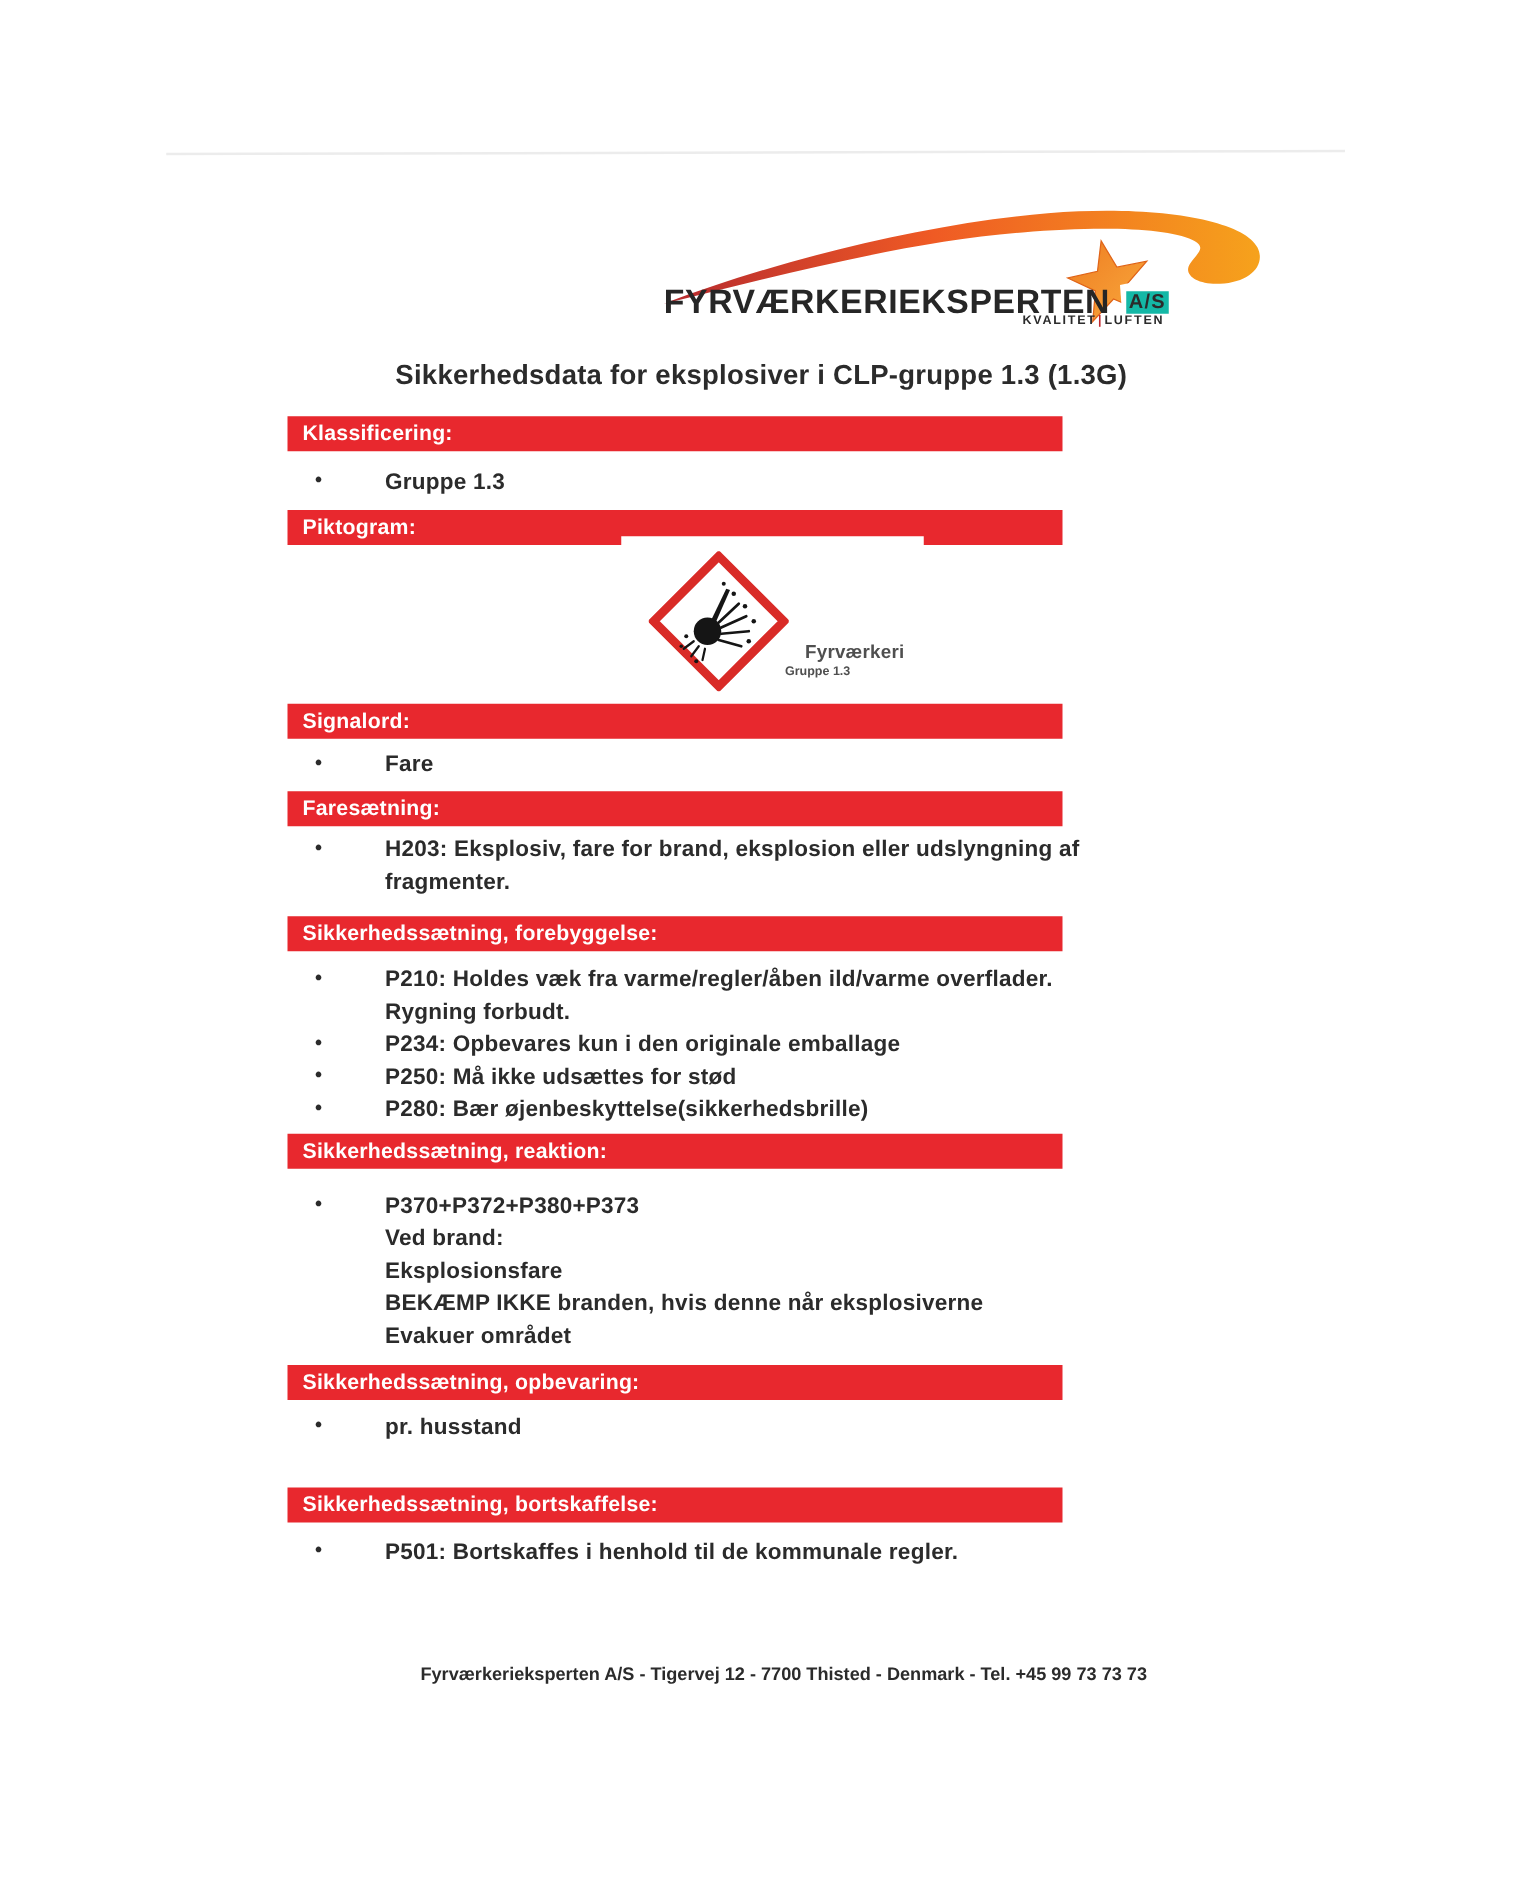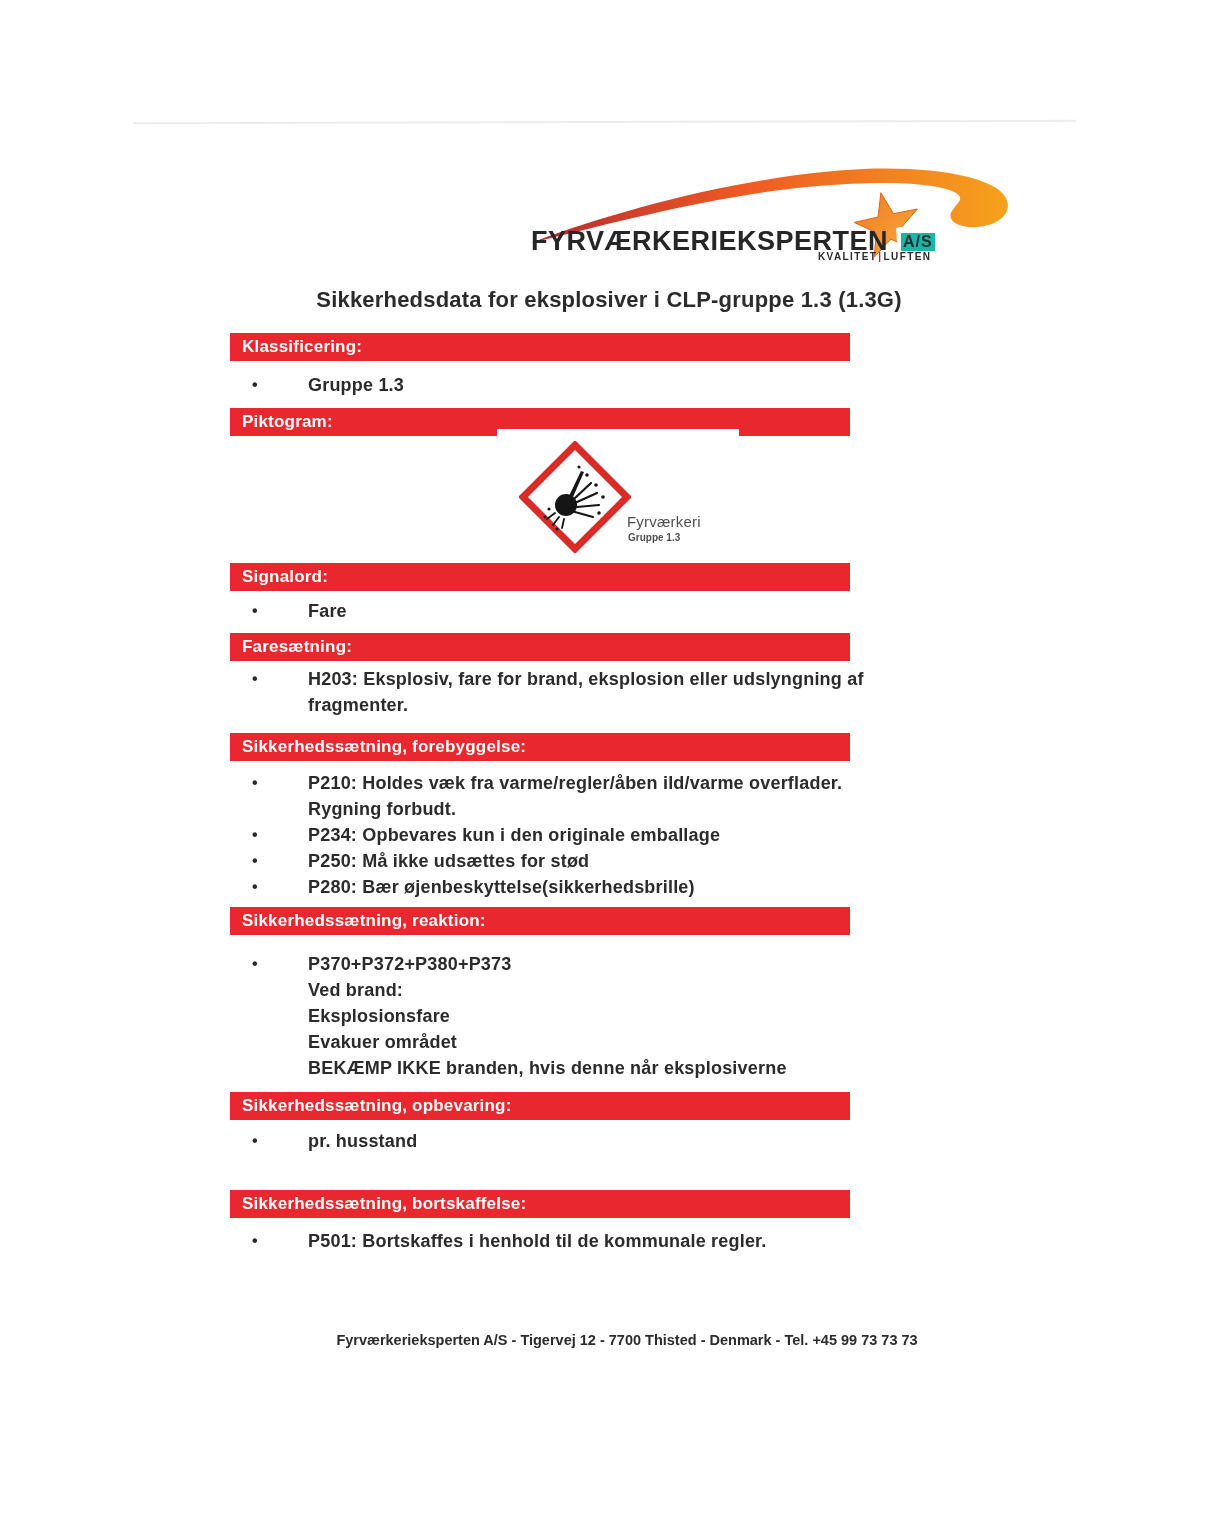--- a/index.html
+++ b/index.html
@@ -28,21 +28,21 @@
     line-height:28px;padding-left:12px;box-sizing:border-box;letter-spacing:0.2px;}
   .band-notch{position:absolute;left:497px;top:429px;width:242px;height:8px;background:#ffffff;}
   
   .bullets{position:absolute;left:230px;width:780px;color:var(--text-dark,#2d2d2d);
     font-size:18px;font-weight:bold;line-height:26px;letter-spacing:0.2px;}
   .bullet-item{display:flex;align-items:flex-start;}
   .dot{width:78px;padding-left:22px;box-sizing:border-box;font-size:16px;flex:none;}
   .bullet-text{flex:1;}
   
   .ghs-icon{position:absolute;left:519px;top:441px;width:112px;height:112px;}
-  .picto-label{position:absolute;left:627px;top:513px;font-size:15px;font-weight:normal;
+  .picto-label{position:absolute;left:644px;top:513px;font-size:15px;font-weight:bold;
     color:var(--label-gray,#4f4f4f);letter-spacing:0.2px;}
   .picto-sublabel{position:absolute;left:628px;top:532px;font-size:10px;font-weight:bold;
     color:var(--label-gray,#4f4f4f);}
   
   .footer{position:absolute;left:234px;top:1327px;width:786px;text-align:center;
     font-size:14.5px;font-weight:bold;color:var(--text-dark,#2d2d2d);line-height:27px;}
 </style>
 </head>
 <body>
 
@@ -173,22 +173,22 @@
   </div>
 
   <div class="band" style="top:907px">Sikkerhedssætning, reaktion:</div>
   <div class="bullets" style="top:951px">
     <div class="bullet-item">
       <span class="dot">•</span>
       <div class="bullet-text">
         <div>P370+P372+P380+P373</div>
         <div>Ved brand:</div>
         <div>Eksplosionsfare</div>
+        <div>BEKÆMP IKKE branden, hvis denne når eksplosiverne</div>
         <div>Evakuer området</div>
-        <div>BEKÆMP IKKE branden, hvis denne når eksplosiverne</div>
       </div>
     </div>
   </div>
 
   <div class="band" style="top:1092px">Sikkerhedssætning, opbevaring:</div>
   <div class="bullets" style="top:1128px">
     <div class="bullet-item">
       <span class="dot">•</span>
       <div class="bullet-text">
         <div>pr. husstand</div>

